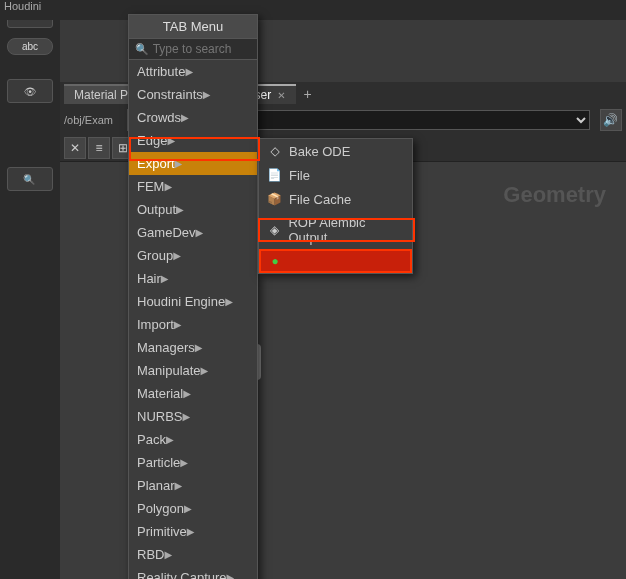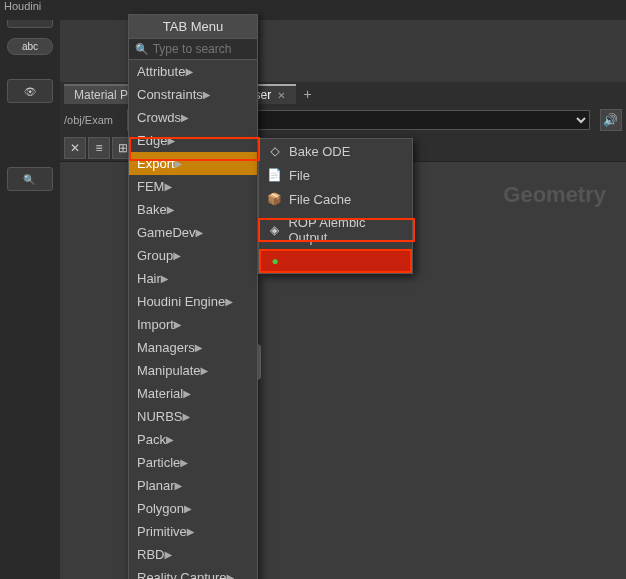--- a/index.html
+++ b/index.html
@@ -511,21 +511,21 @@
     </div>
     <div class="menu-item active-item">
       <span>Export</span>
       <span class="menu-arrow">▶</span>
     </div>
     <div class="menu-item">
       <span>FEM</span>
       <span class="menu-arrow">▶</span>
     </div>
     <div class="menu-item">
-      <span>Bake</span>
+      <span>Output</span>
       <span class="menu-arrow">▶</span>
     </div>
     <div class="menu-item">
       <span>GameDev</span>
       <span class="menu-arrow">▶</span>
     </div>
     <div class="menu-item">
       <span>Group</span>
       <span class="menu-arrow">▶</span>
     </div>

